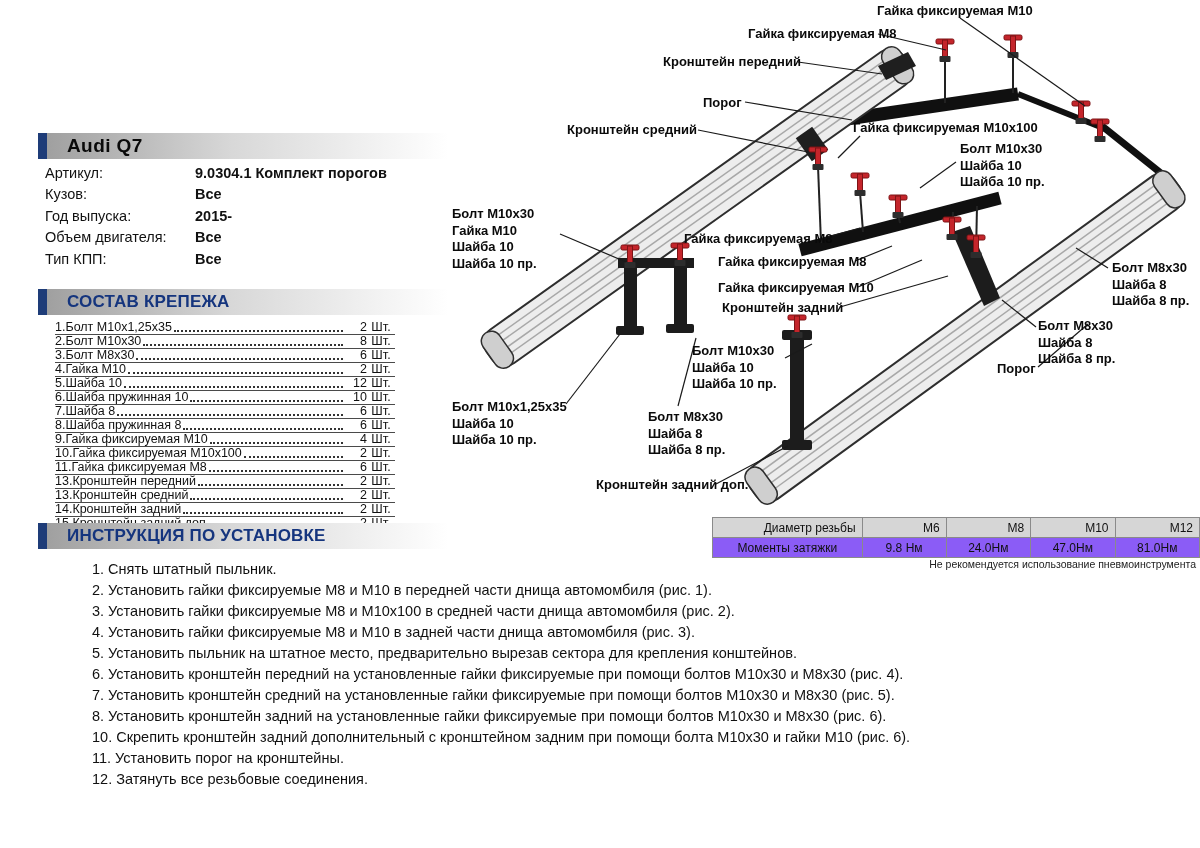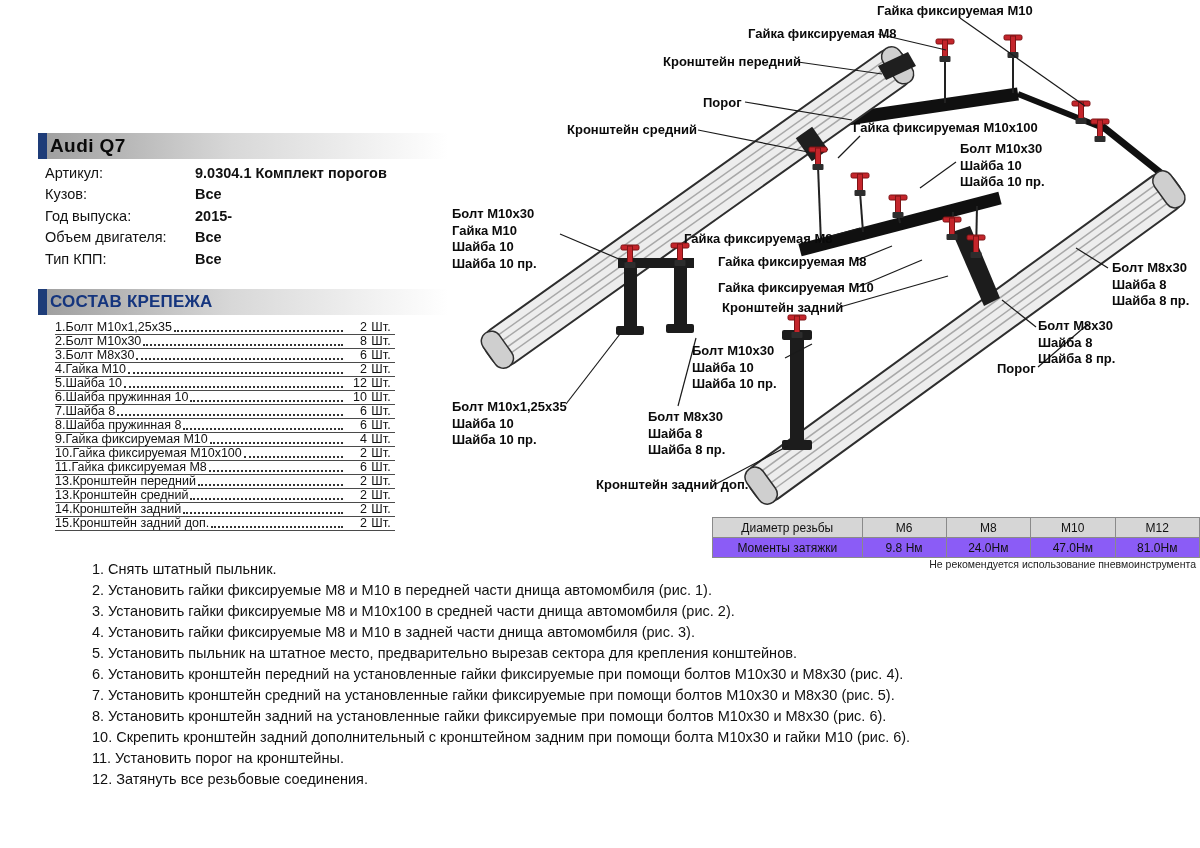--- a/index.html
+++ b/index.html
@@ -4,21 +4,21 @@
 <style>
   html,body{margin:0;padding:0;background:#fff;}
   .page{position:relative;width:1200px;height:848px;background:#ffffff;overflow:hidden;
         font-family:"Liberation Sans",sans-serif;color:#111;}
 
   
   .band{position:absolute;left:38px;width:432px;height:26px;
         background:linear-gradient(90deg,#9d9d9d 0%,#d8d8d8 45%,#ffffff 95%);
         display:flex;align-items:center;}
   .band::before{content:"";position:absolute;left:0;top:0;width:9px;height:100%;background:#1e3c78;}
-  .band .band-text{padding-left:12px;font-weight:bold;}
+  .band .band-text{padding-left:29px;font-weight:bold;}
   .title-text{font-size:19px;color:#0a0a0a;letter-spacing:.4px;}
   .hdr-text{font-size:17px;color:#15357e;letter-spacing:.2px;}
 
   
   .specs{position:absolute;left:45px;top:162px;width:420px;}
   .spec-row{display:flex;height:21.5px;font-size:14.5px;align-items:center;}
   .spec-label{width:150px;}
   .spec-value{font-weight:bold;}
 
   
@@ -36,21 +36,21 @@
   .step{font-size:14.5px;line-height:21px;white-space:nowrap;}
 
   
   .diagram-svg{position:absolute;left:440px;top:0;}
   .dlabel{position:absolute;font-size:13px;font-weight:bold;line-height:16.5px;
           white-space:pre-line;color:#0a0a0a;}
 
   
   .torque{position:absolute;left:712px;top:517px;border-collapse:collapse;font-size:12px;}
   .torque td{border:1px solid #8a8a8a;height:19px;text-align:center;padding:0 6px;}
-  .torque tr:nth-child(1) td{background:#d6d6d6;}
+  .torque tr:nth-child(1) td{background:#d6d6d6;text-align:right;}
   .torque tr:nth-child(2) td{background:#8b5cf6;}
   .torque td.c0{width:138px;}
   .torque td.c{width:72px;}
   .tnote{position:absolute;left:760px;top:558px;width:436px;text-align:right;
          font-size:10.5px;color:#222;}
 </style>
 </head>
 <body>
 
 <div class="page">
@@ -187,20 +187,23 @@
       </div>
     <div class="part-row">
         <span class="pnum">15.</span>
         <span class="pname">Кронштейн задний доп.</span>
         <span class="dots"></span>
         <span class="pqty">2</span>
         <span class="punit">Шт.</span>
       </div>
   </div>
 
+  <div class="band" style="top:523px">
+    <span class="band-text hdr-text">ИНСТРУКЦИЯ ПО УСТАНОВКЕ</span>
+  </div>
 
   <div class="steps">
     <div class="step">1. Снять штатный пыльник.</div>
     <div class="step">2. Установить гайки фиксируемые М8 и М10 в передней части днища автомомбиля (рис. 1).</div>
     <div class="step">3. Установить гайки фиксируемые М8 и М10х100 в средней части днища автомомбиля (рис. 2).</div>
     <div class="step">4. Установить гайки фиксируемые М8 и М10 в задней части днища автомомбиля (рис. 3).</div>
     <div class="step">5. Установить пыльник на штатное место, предварительно вырезав сектора для крепления конштейнов.</div>
     <div class="step">6. Установить кронштейн передний на установленные гайки фиксируемые при помощи болтов М10х30 и М8х30 (рис. 4).</div>
     <div class="step">7. Установить кронштейн средний на установленные гайки фиксируемые при помощи болтов М10х30 и М8х30 (рис. 5).</div>
     <div class="step">8. Установить кронштейн задний на установленные гайки фиксируемые при помощи болтов М10х30 и М8х30 (рис. 6).</div>

